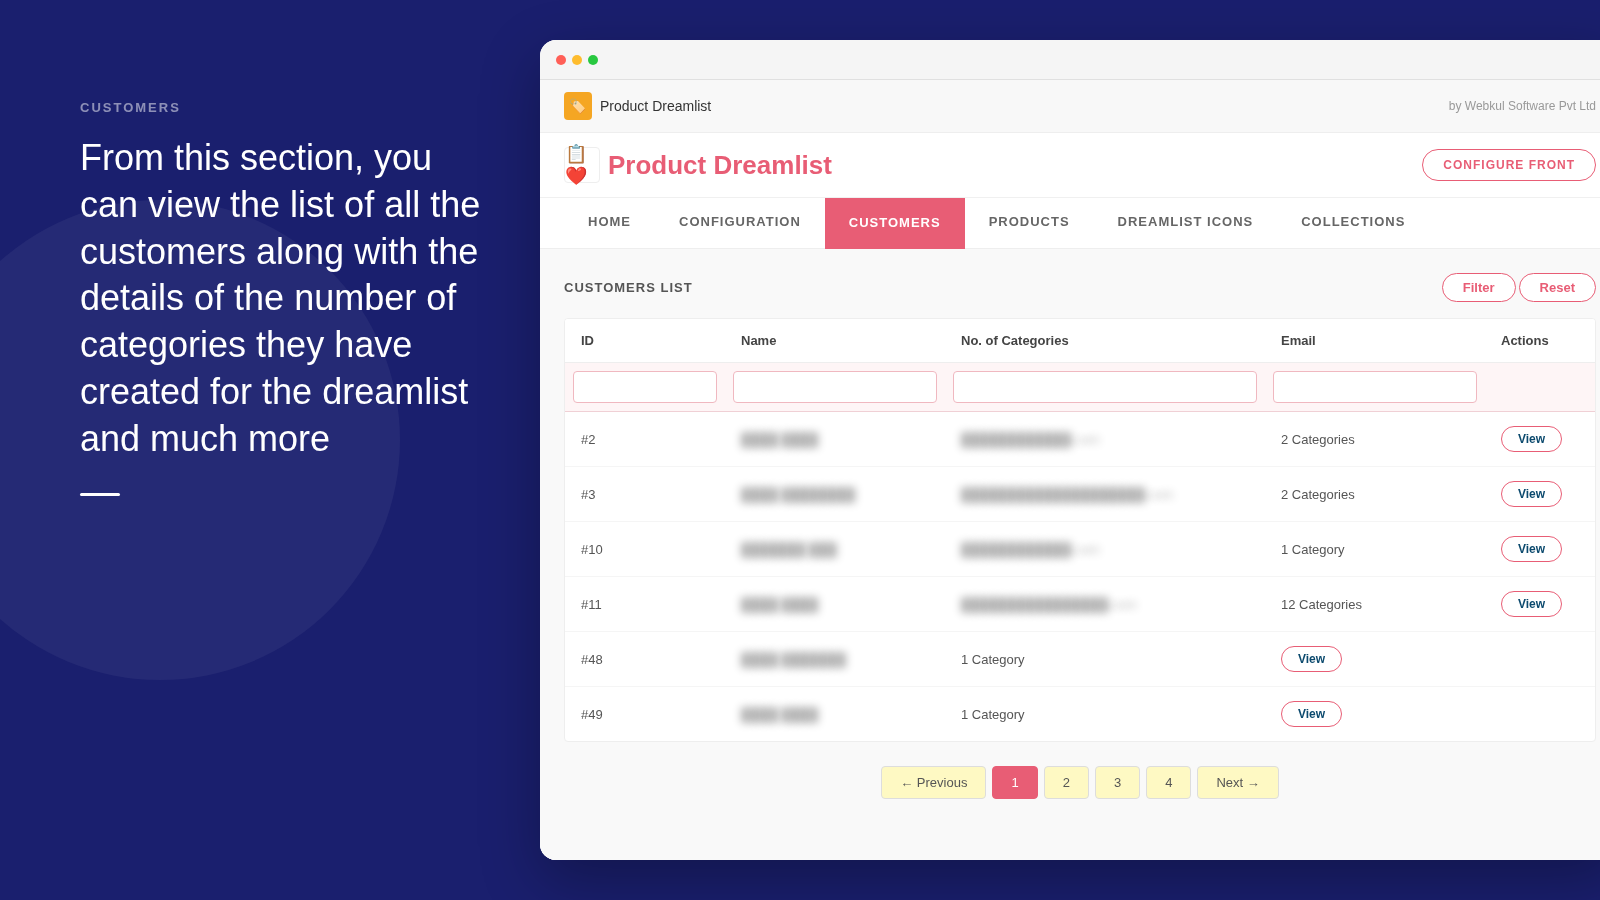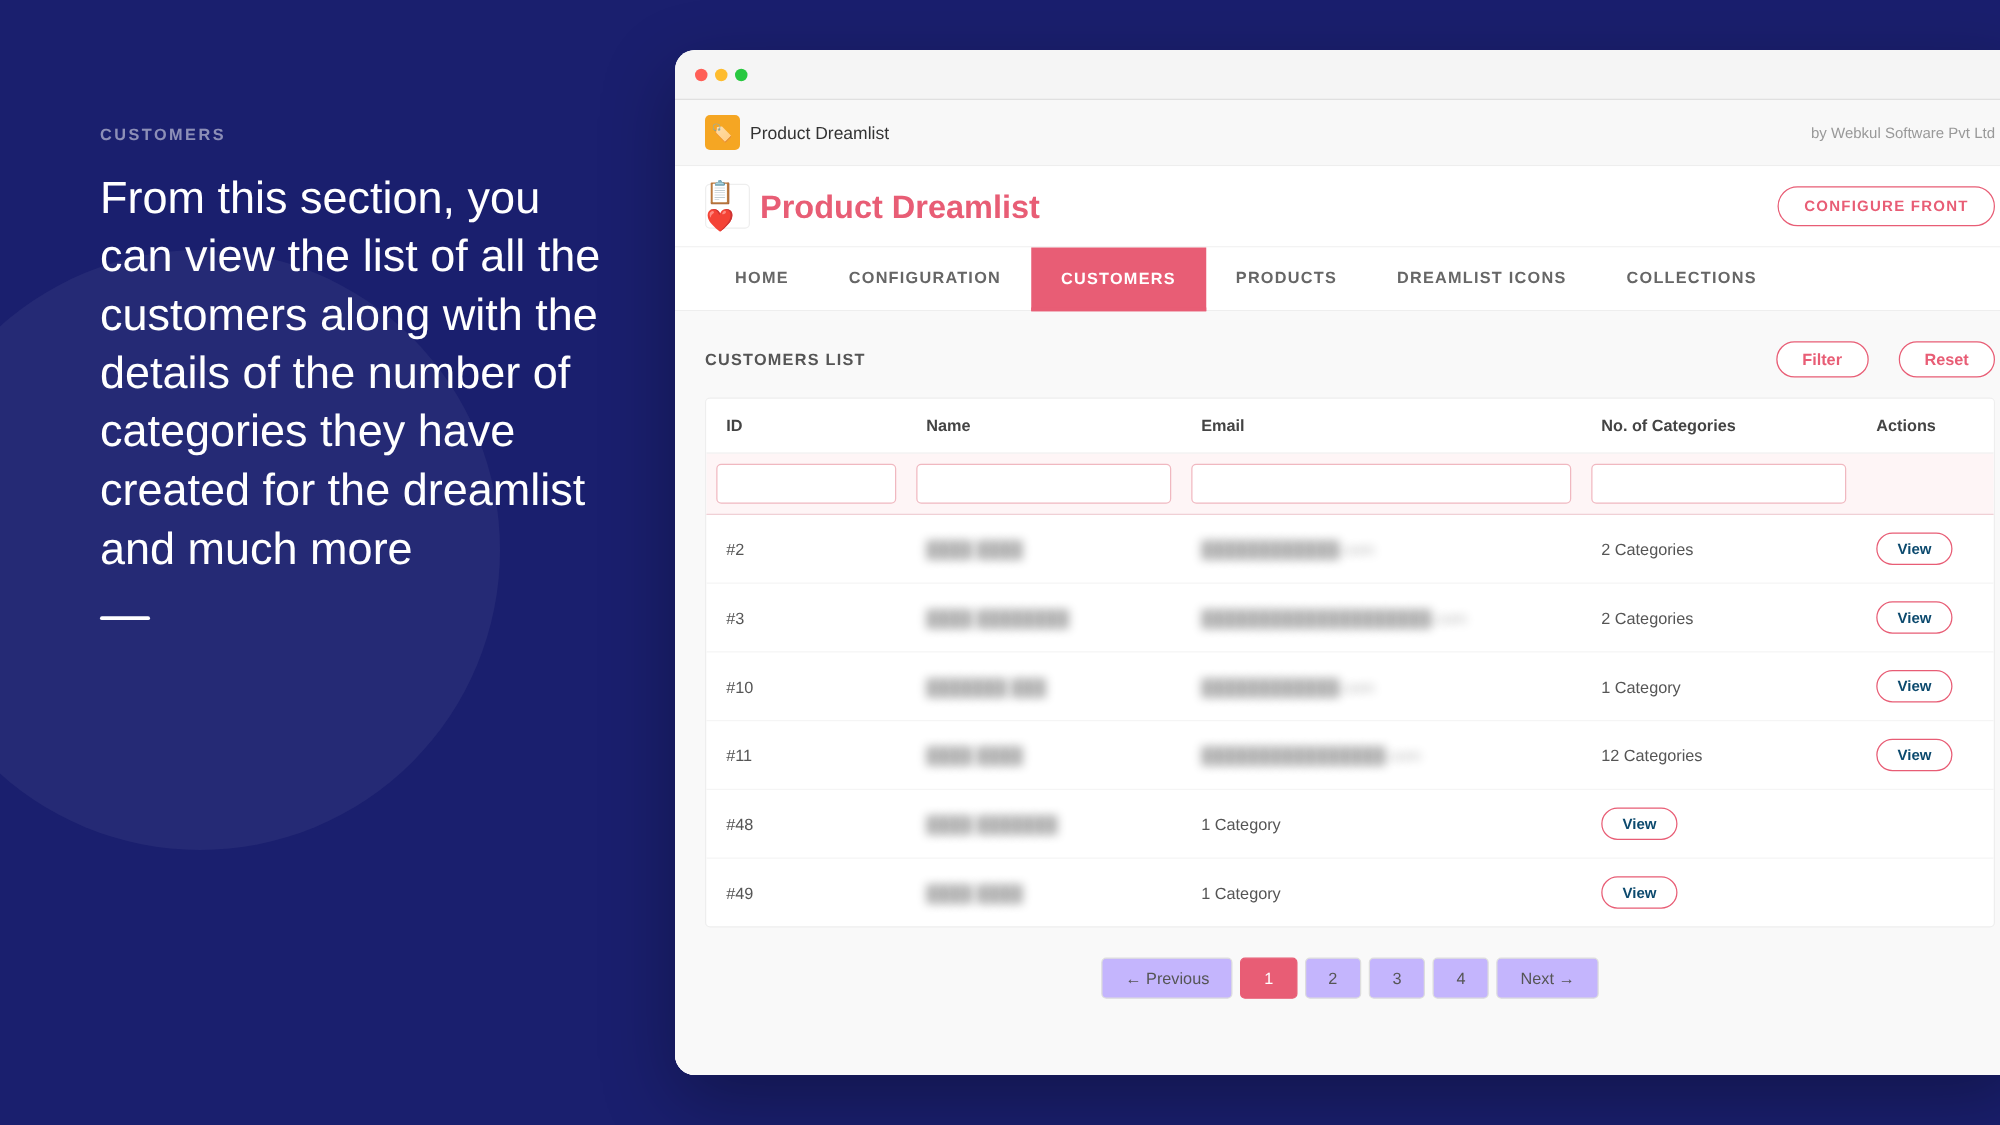--- a/index.html
+++ b/index.html
@@ -232,21 +232,21 @@
 
     .list-title {
       font-size: 13px;
       font-weight: 700;
       color: #555;
       letter-spacing: 1px;
     }
 
     .action-buttons {
       display: flex;
-      gap: 24px;
+      gap: 3px;
     }
 
     .filter-btn, .reset-btn {
       border: 1.5px solid #e85d75;
       background: white;
       color: #e85d75;
       padding: 6px 20px;
       border-radius: 20px;
       font-size: 13px;
       font-weight: 600;
@@ -342,21 +342,21 @@
       display: flex;
       justify-content: center;
       align-items: center;
       padding: 24px;
       gap: 6px;
     }
 
     .page-btn {
       padding: 8px 18px;
       border: 1px solid #ddd;
-      background: #c4b5fd;
+      background: #fef9c3;
       color: #555;
       font-size: 13px;
       cursor: pointer;
       border-radius: 4px;
     }
 
     .page-btn.active {
       background: #e85d75;
       color: white;
       border-color: #e85d75;
@@ -424,22 +424,22 @@
           <button class="filter-btn">Filter</button>
           <button class="reset-btn">Reset</button>
         </div>
       </div>
 
       <div class="data-table">
 
         <div class="table-header">
           <div class="th">ID</div>
           <div class="th">Name</div>
+          <div class="th">No. of Categories</div>
           <div class="th">Email</div>
-          <div class="th">No. of Categories</div>
           <div class="th">Actions</div>
         </div>
 
         <div class="filter-row">
           <input class="filter-input" type="text" value="" style="">
           <input class="filter-input" type="text" value="" style="">
           <input class="filter-input" type="text" value="" style="">
           <input class="filter-input" type="text" value="" style="">
           <div class="filter-input-empty"></div>
         </div>

